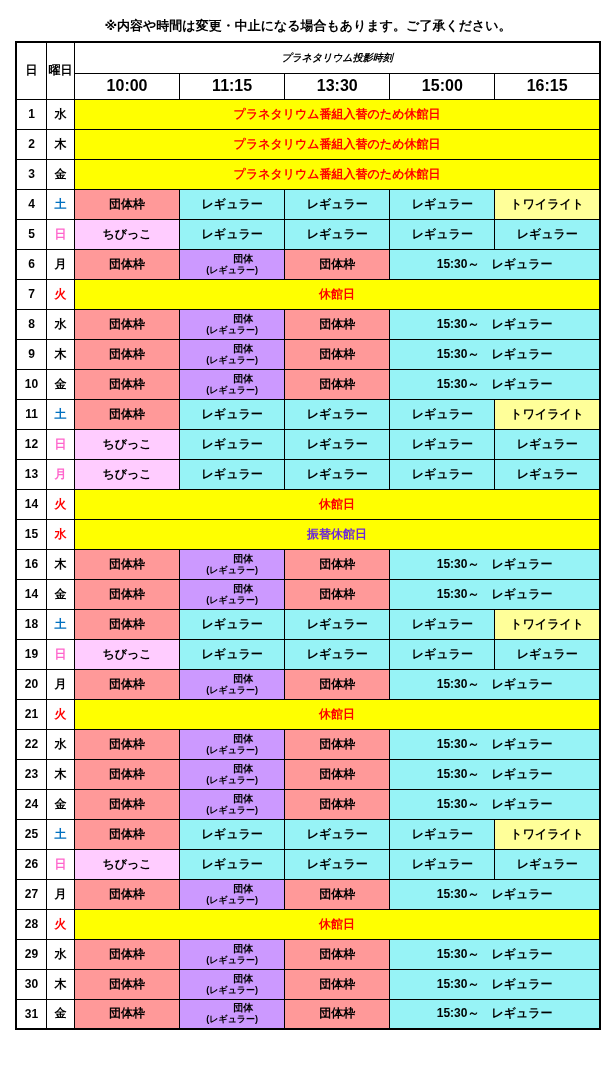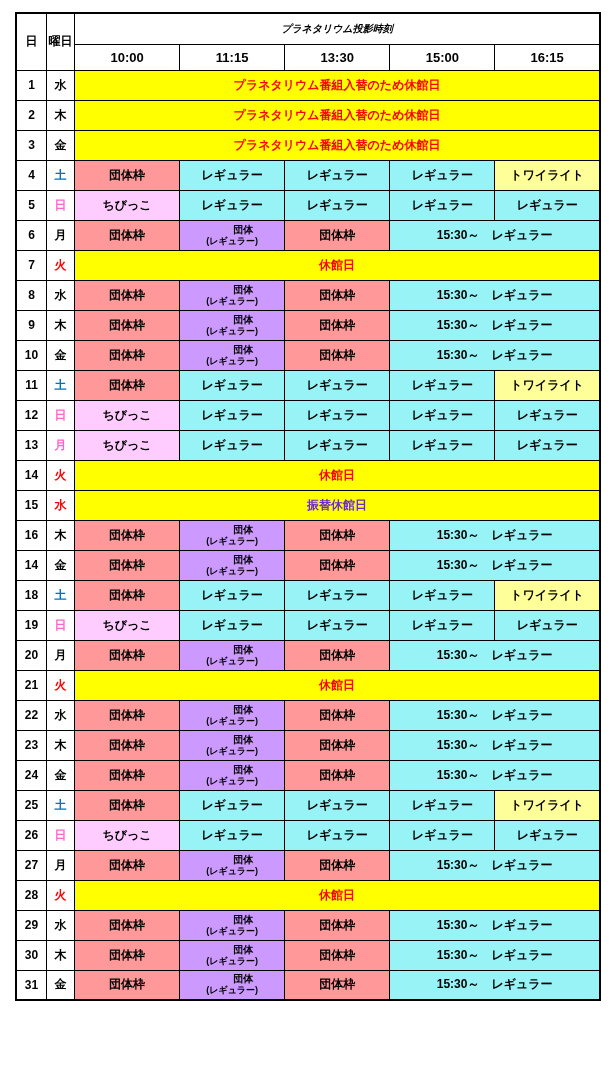--- a/index.html
+++ b/index.html
@@ -61,33 +61,34 @@
     font-weight: bold;
     color: #000;
     overflow: hidden;
   }
   tr.hdr1 { height: 31px; }
   tr.hdr2 { height: 26px; }
   tbody tr { height: 30px; }
   th.day-col { width: 29px; font-size: 12px; }
   th.wd-col  { width: 27px; font-size: 12px; line-height: 1.1; word-break: break-all; padding: 0 6px; }
   th.times-hdr { font-size: 10px; font-style: italic; }
-  th.time-col { font-size: 13px; border-radius: 7px; }
+  th.time-col { font-size: 16px; border-radius: 7px; }
   td.day-cell { font-size: 12px; background: #fff; }
   td.wd-cell  { font-size: 12px; background: #fff; }
   td.sched-cell { font-size: 12px; }
   .cell-line1 { display: block; font-size: 10px; line-height: 1.2; padding-left: 22px; }
   .cell-line2 { display: block; font-size: 9px;  line-height: 1.2; }
 </style>
 </head>
 <body>
 
 <div class="page">
 
 
+  <div class="notice">※内容や時間は変更・中止になる場合もあります。ご了承ください。</div>
 
   <table class="schedule">
     <thead>
       <tr class="hdr1">
         <th class="day-col" rowspan="2">日</th>
         <th class="wd-col" rowspan="2">曜日</th>
         <th class="times-hdr" colspan="5">プラネタリウム投影時刻</th>
       </tr>
       <tr class="hdr2">
         <th class="time-col">10:00</th>

